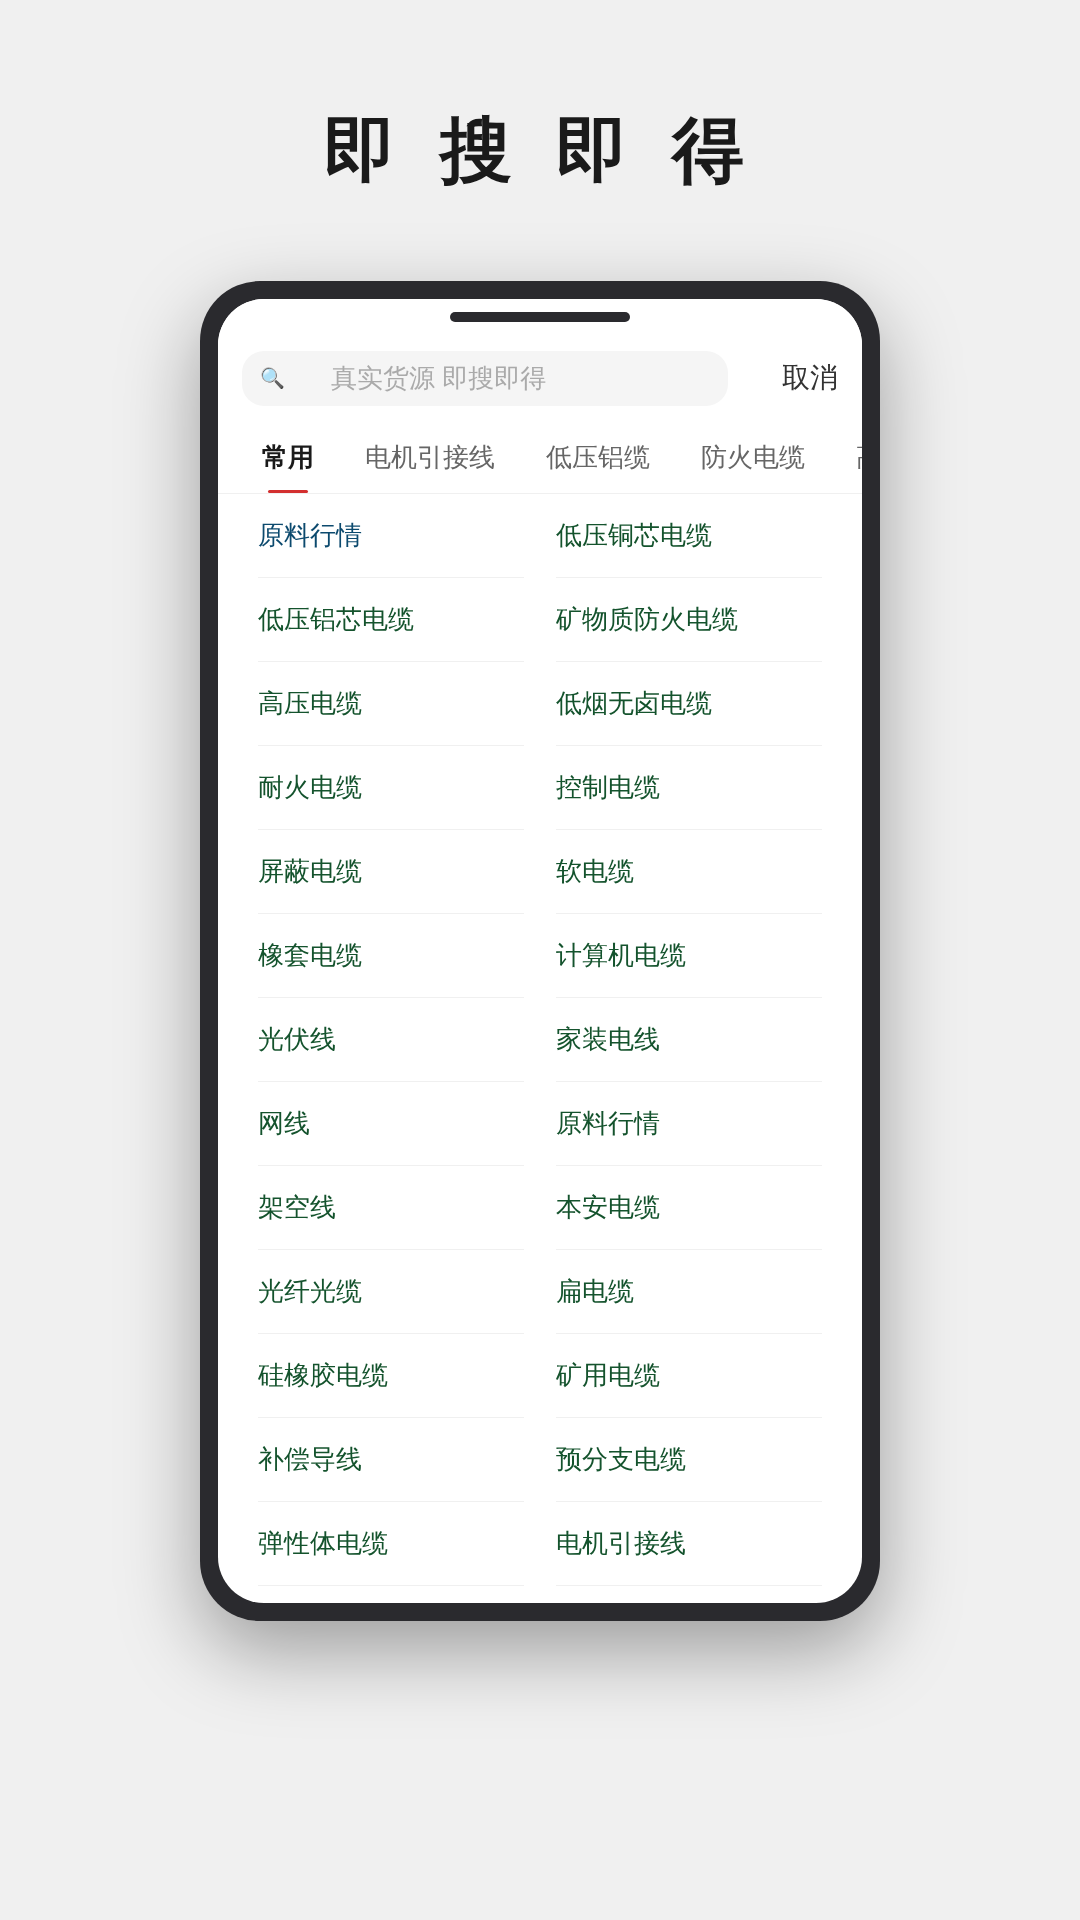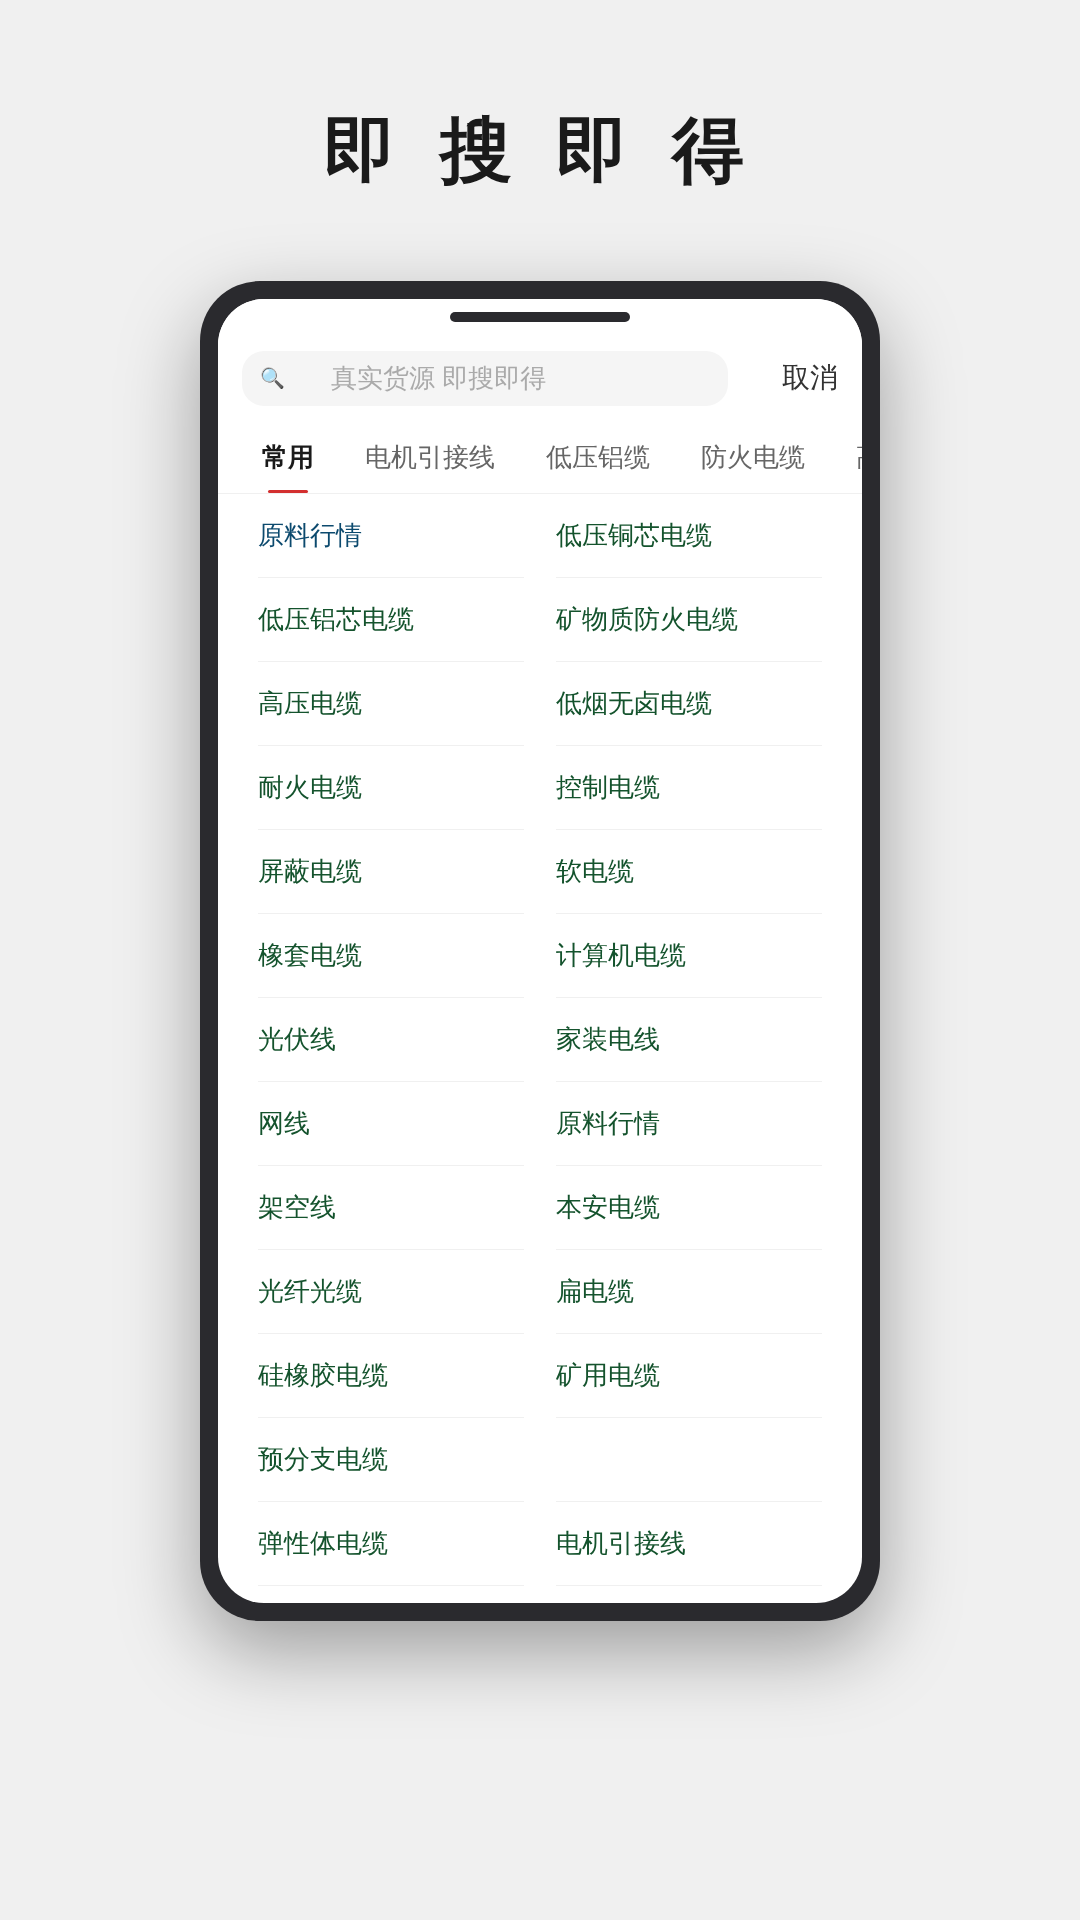--- a/index.html
+++ b/index.html
@@ -252,20 +252,21 @@
           <div class="divider-line" style="grid-column: 1;"></div>
           <div class="divider-line" style="grid-column: 2;"></div>
           <div class="list-item">光纤光缆</div>
           <div class="list-item">扁电缆</div>
           <div class="divider-line" style="grid-column: 1;"></div>
           <div class="divider-line" style="grid-column: 2;"></div>
           <div class="list-item">硅橡胶电缆</div>
           <div class="list-item">矿用电缆</div>
           <div class="divider-line" style="grid-column: 1;"></div>
           <div class="divider-line" style="grid-column: 2;"></div>
+          <div class="list-item">补偿导线</div>
           <div class="list-item">预分支电缆</div>
           <div class="divider-line" style="grid-column: 1;"></div>
           <div class="divider-line" style="grid-column: 2;"></div>
           <div class="list-item">弹性体电缆</div>
           <div class="list-item">电机引接线</div>
           <div class="divider-line" style="grid-column: 1;"></div>
           <div class="divider-line" style="grid-column: 2;"></div>
           <div class="list-item">本安电缆</div>
           <div class="list-item">拖链电缆</div>
         </div>

